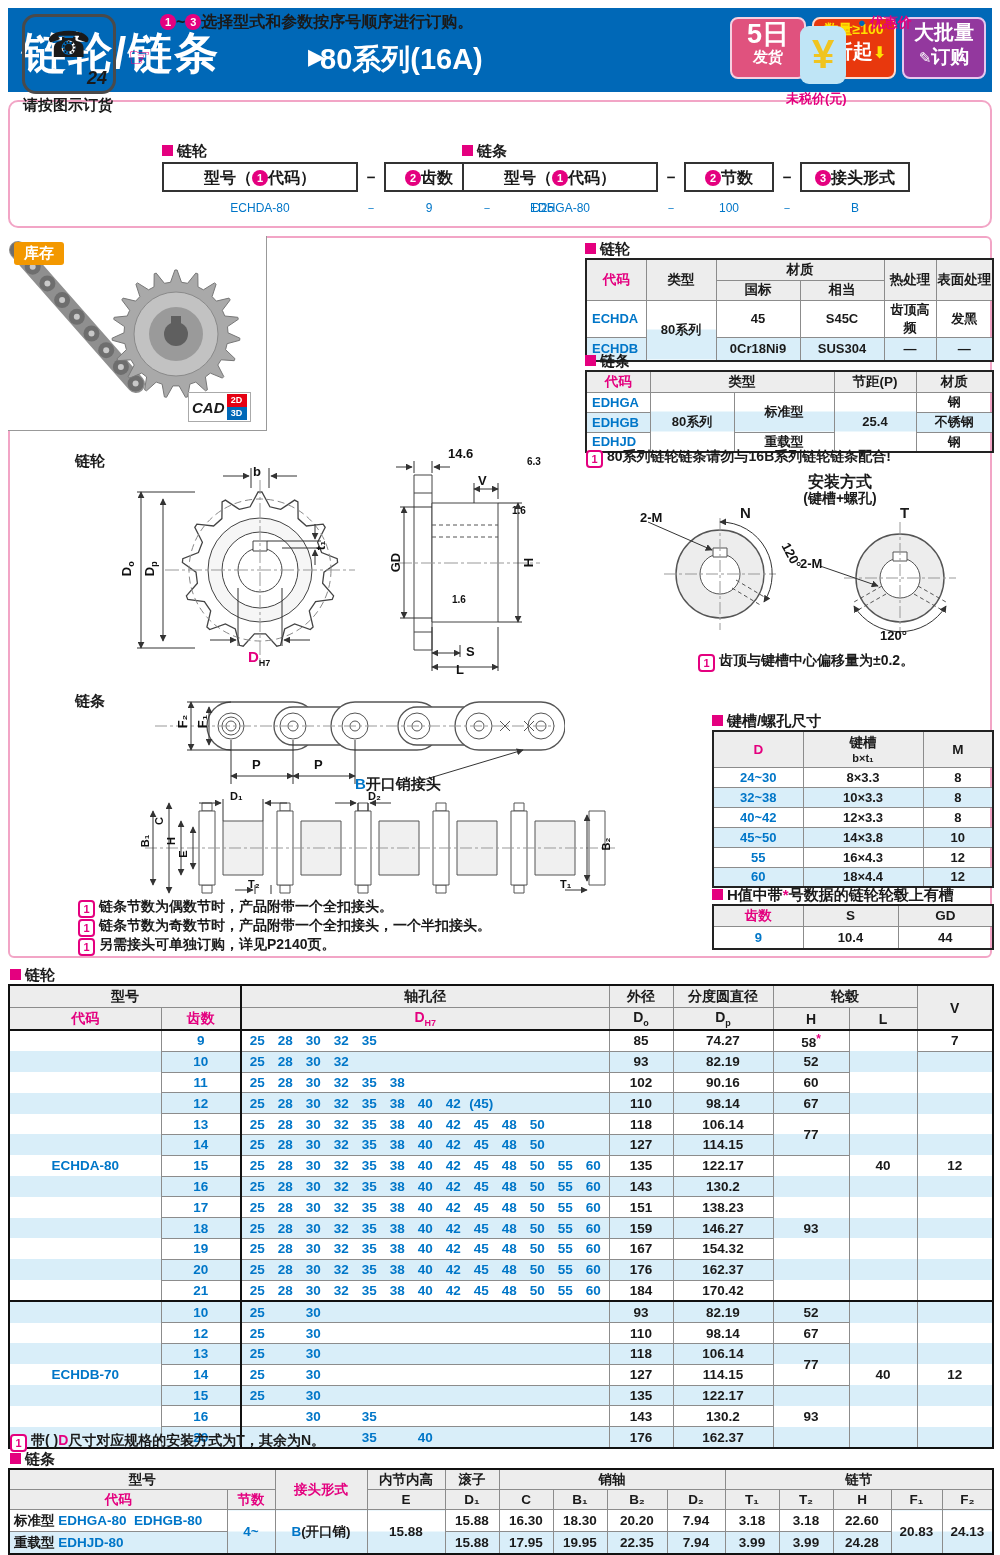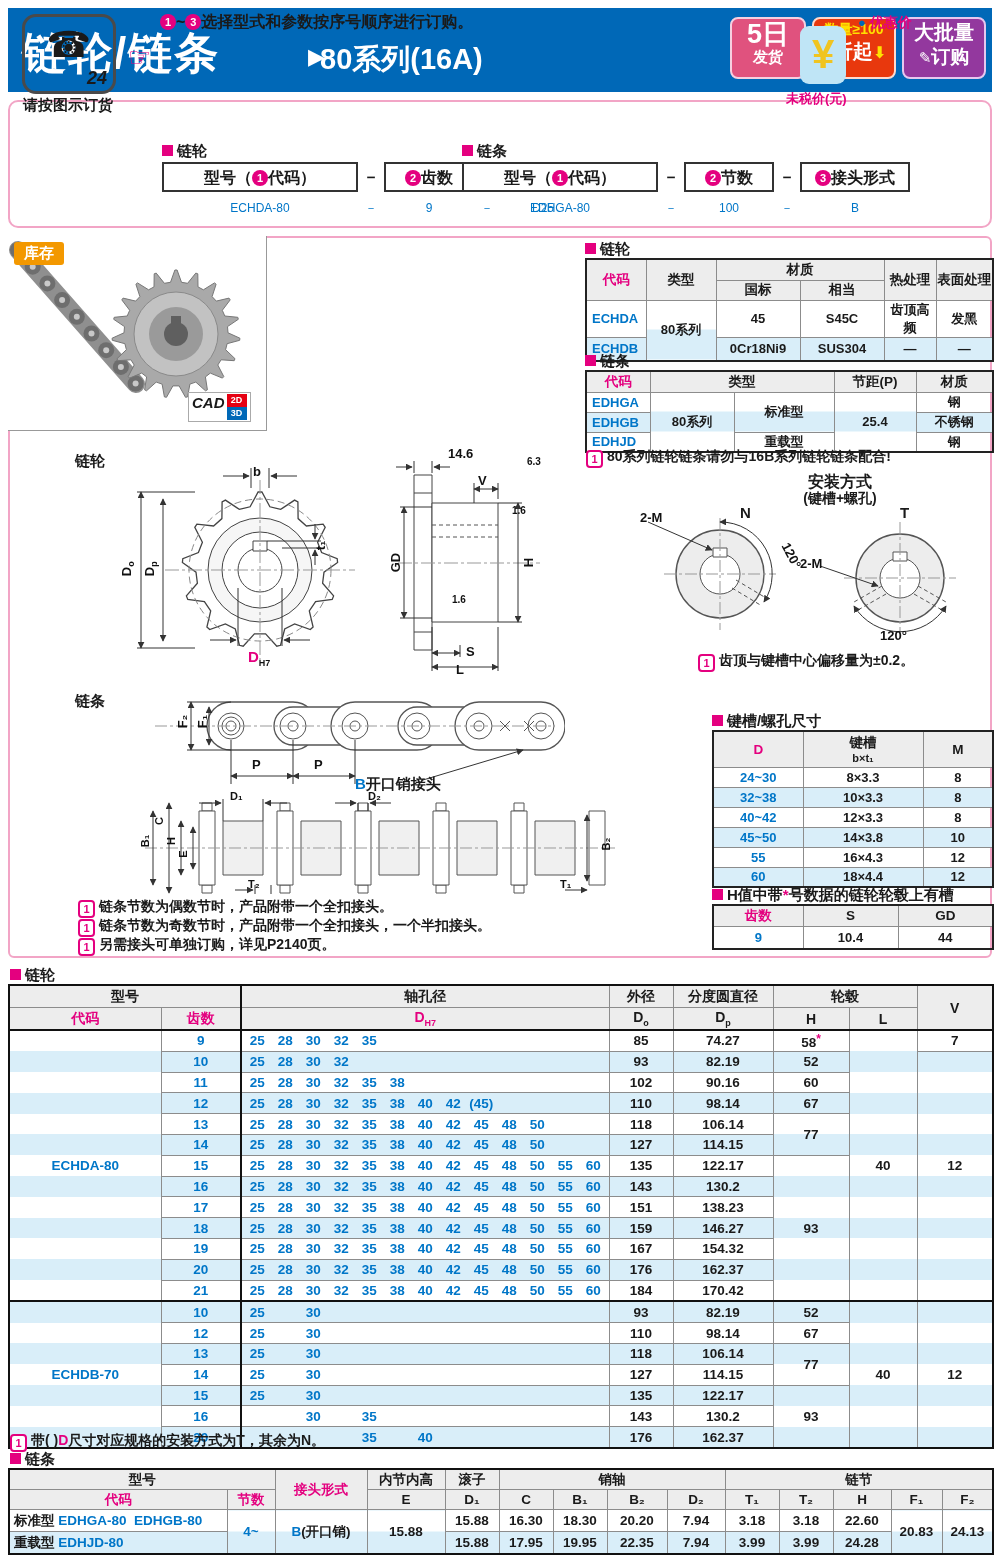--- a/index.html
+++ b/index.html
@@ -53,21 +53,21 @@
   #promo{left:858px;top:14px;font-size:14px;font-weight:bold;color:#E4007F;}
   #promo .dot{color:#0068B7;font-size:13px;}
   table.ptable{border-collapse:collapse;font-size:13px;font-weight:bold;}
   table.ptable td{border:1px solid #444;text-align:center;height:22px;padding:0 4px;}
   table.ptable tr:first-child td{background:#C9E9FA;}
   
   #midbox{left:8px;top:236px;width:984px;height:722px;border:2px solid #F2A5C6;border-radius:6px;box-sizing:border-box;}
   #photobox{left:8px;top:236px;width:258px;height:194px;background:#fff;border-right:1px solid #999;border-bottom:1px solid #999;}
   #stock{left:14px;top:242px;background:#F39800;color:#fff;font-size:15px;font-weight:bold;
          padding:2px 10px;border-radius:3px;}
-  #cadlogo{left:188px;top:392px;background:#fff;border:1px solid #aaa;display:flex;align-items:flex-start;padding:1px 3px;}
+  #cadlogo{left:188px;top:392px;background:#fff;border:1px solid #aaa;display:flex;align-items:center;padding:1px 3px;}
   #cadlogo .cad{font-weight:bold;font-style:italic;font-size:15px;margin-right:2px;}
   #cadlogo .dd{display:block;font-size:9px;font-weight:bold;color:#fff;width:20px;text-align:center;line-height:13px;}
   #cadlogo .d2{background:#E60012;}
   #cadlogo .d3{background:#0068B7;}
   .dglabel{font-size:15px;font-weight:bold;}
   .dim{font-size:13px;font-weight:bold;color:#111;}
   .dims{font-size:11px;font-weight:bold;color:#111;}
   .finish{font-size:10px;font-weight:bold;color:#111;}
   
   .sectitle{font-size:15px;font-weight:bold;}

